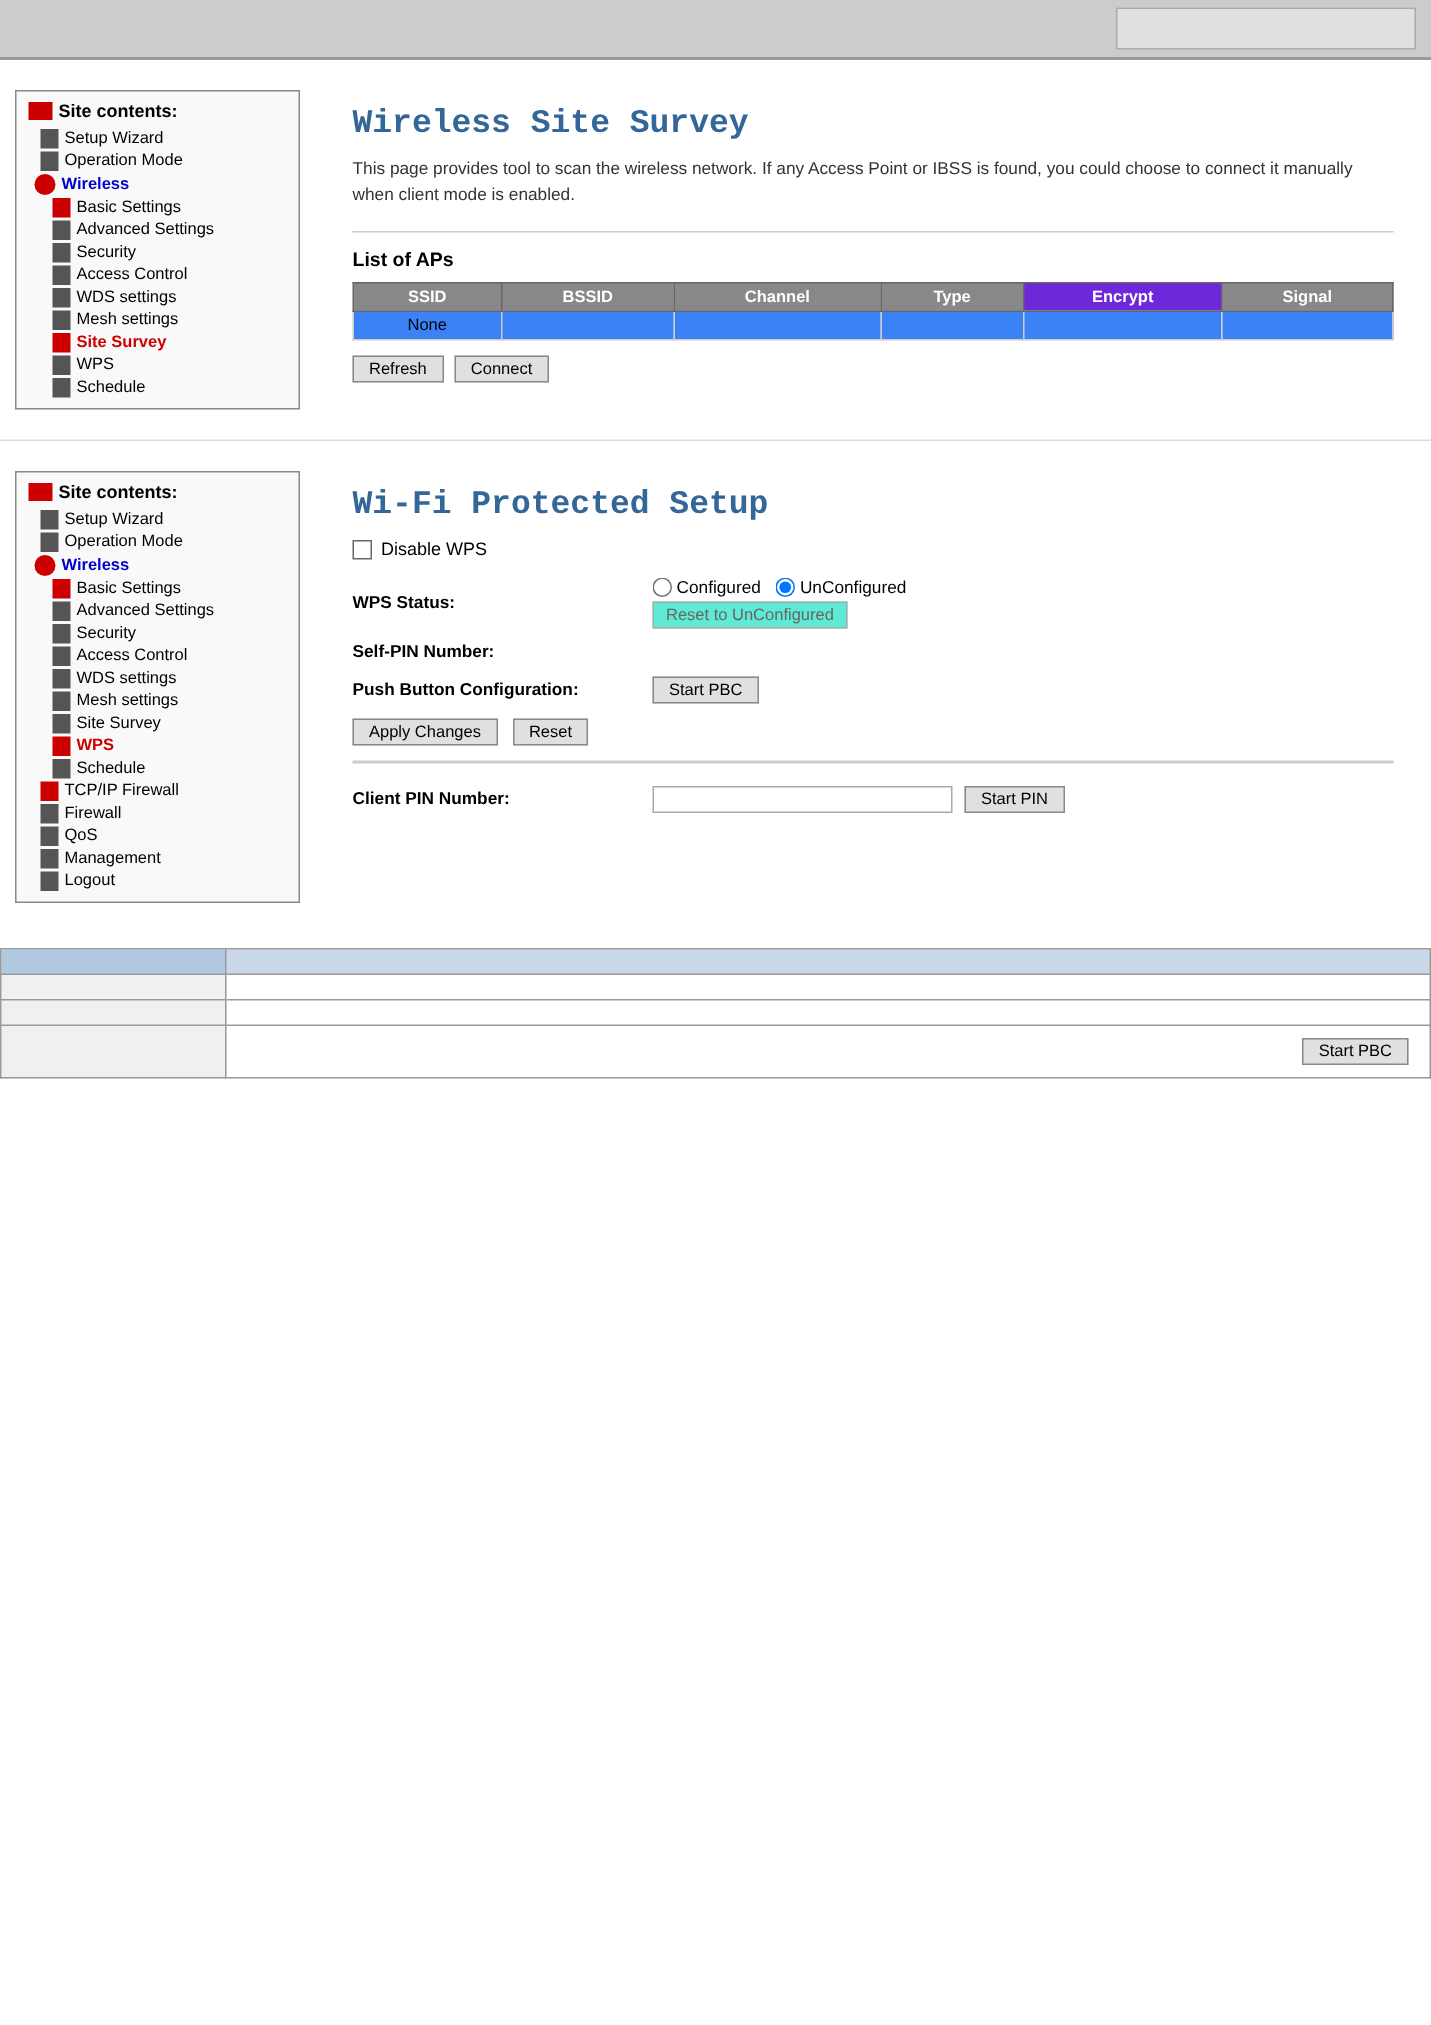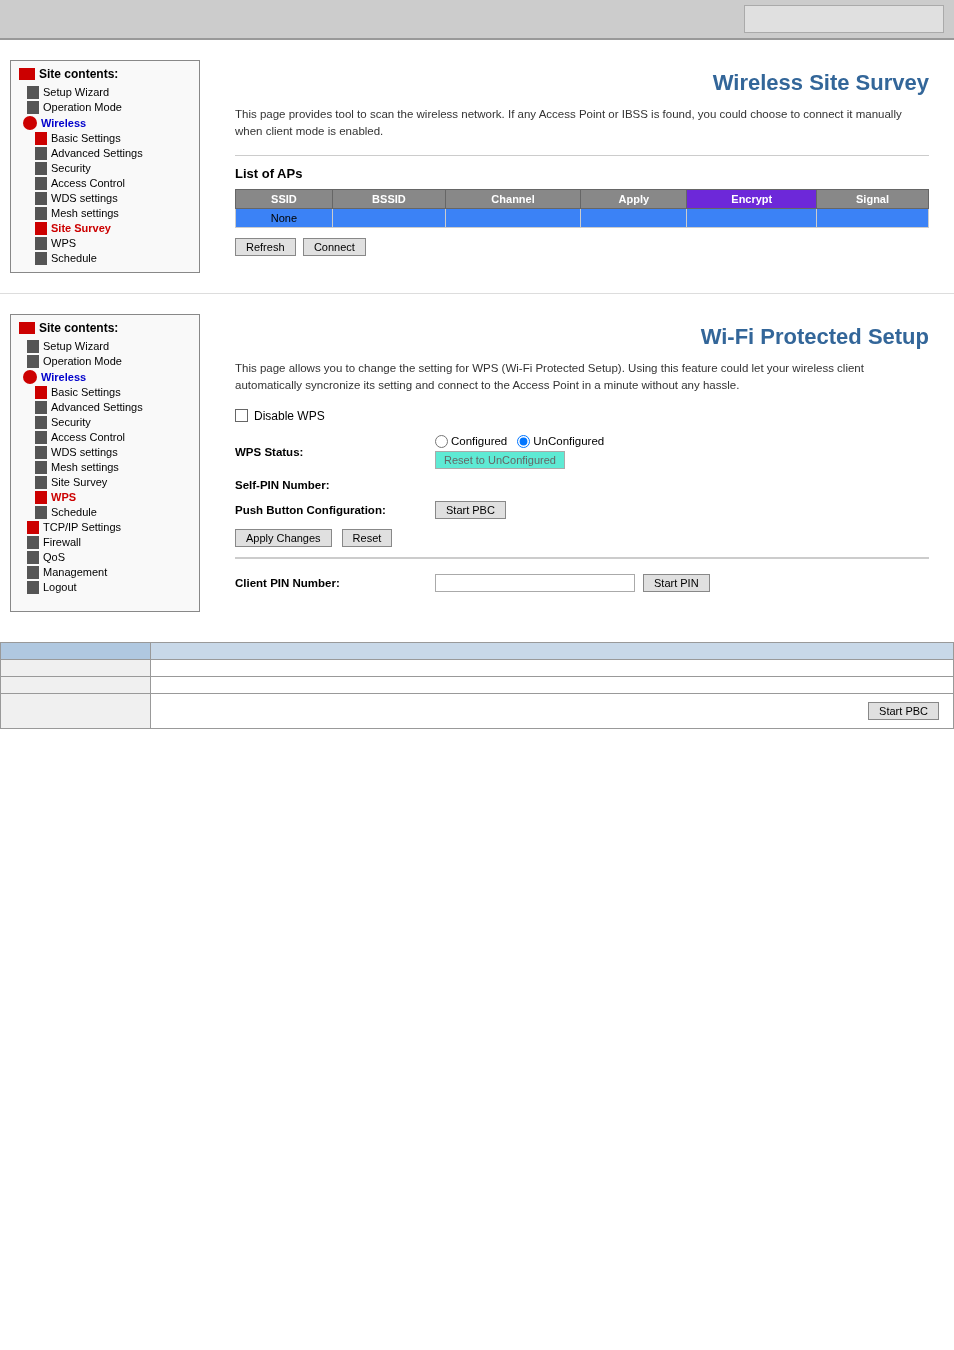--- a/index.html
+++ b/index.html
@@ -108,22 +108,21 @@
       flex: 1;
       padding: 10px 15px;
     }
 
     
     .page-title {
       font-size: 22px;
       color: #336699;
       font-weight: bold;
       margin-bottom: 10px;
-      font-family: Liberation Sans, sans-serif;
-      text-align: right;
+      font-family: Liberation Mono, monospace;
     }
 
     .page-desc {
       font-size: 11.5px;
       color: #333;
       line-height: 1.5;
       margin-bottom: 14px;
     }
 
     hr.divider {
@@ -328,21 +327,21 @@
     <h1 class="page-title">Wireless Site Survey</h1>
     <p class="page-desc">This page provides tool to scan the wireless network. If any Access Point or IBSS is found, you could choose to connect it manually when client mode is enabled.</p>
     <hr class="divider">
     <div class="section-subtitle">List of APs</div>
     <table class="ap-table">
       <thead>
         <tr>
           <th>SSID</th>
           <th>BSSID</th>
           <th>Channel</th>
-          <th>Apply</th>
+          <th>Type</th>
           <th class="encrypt-col">Encrypt</th>
           <th>Signal</th>
         </tr>
       </thead>
       <tbody>
         <tr>
           <td>None</td>
           <td></td>
           <td></td>
           <td></td>
@@ -411,21 +410,21 @@
         <span class="icon-doc red"></span>
         <span>WPS</span>
       </div>
       <div class="sidebar-item">
         <span class="icon-doc dark"></span>
         <span>Schedule</span>
       </div>
     </div>
     <div class="sidebar-item">
       <span class="icon-doc red"></span>
-      <span>TCP/IP Settings</span>
+      <span>TCP/IP Firewall</span>
     </div>
     <div class="sidebar-item">
       <span class="icon-doc dark"></span>
       <span>Firewall</span>
     </div>
     <div class="sidebar-item">
       <span class="icon-doc dark"></span>
       <span>QoS</span>
     </div>
     <div class="sidebar-item">
@@ -433,21 +432,20 @@
       <span>Management</span>
     </div>
     <div class="sidebar-item">
       <span class="icon-doc dark"></span>
       <span>Logout</span>
     </div>
   </div>
 
   <div class="content">
     <h1 class="page-title">Wi-Fi Protected Setup</h1>
-    <p class="page-desc">This page allows you to change the setting for WPS (Wi-Fi Protected Setup). Using this feature could let your wireless client automatically syncronize its setting and connect to the Access Point in a minute without any hassle.</p>
 
     <div class="wps-form">
 
       <div class="disable-wps-row">
         <span class="checkbox-box"></span>
         <span>Disable WPS</span>
       </div>
 
       <div class="wps-row">
         <div class="wps-label">WPS Status:</div>

